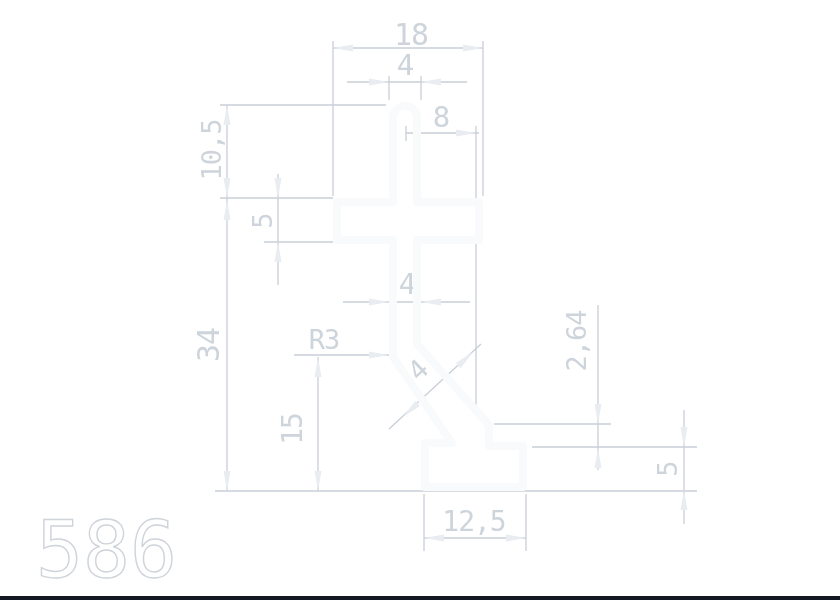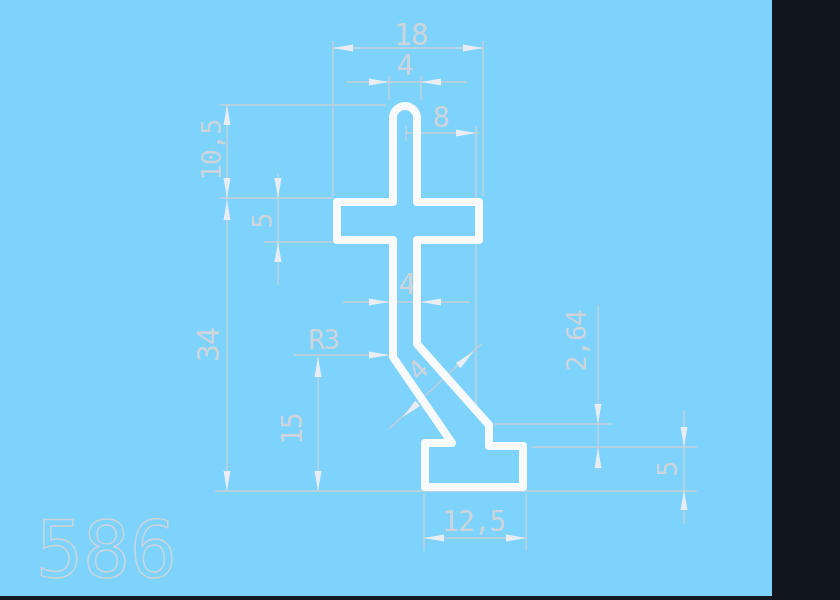--- a/index.html
+++ b/index.html
@@ -1,16 +1,16 @@
 <!DOCTYPE html>
 <html><head>
 <meta charset="utf-8">
 <style>
   html,body{margin:0;padding:0;background:#11151d;}
-  #canvas{position:relative;width:772px;height:600px;background:#7dd3fc;overflow:hidden;
+  #canvas{position:relative;width:840px;height:600px;background:#ffffff;overflow:hidden;
           font-family:"DejaVu Sans Mono", monospace;}
   svg{position:absolute;left:0;top:0;}
   .thin{stroke:#c9cfd8;stroke-width:1.3;fill:none;}
   .arrow{fill:#e9edf2;stroke:none;}
   .dimtxt{fill:#ced4db;font-family:"DejaVu Sans Mono", monospace;letter-spacing:-1px;}
   .profile{stroke:#f8fafc;stroke-width:8;fill:none;stroke-linejoin:round;stroke-linecap:round;}
   .partnum{fill:none;stroke:#cfd4da;stroke-width:1.4;font-family:"DejaVu Sans Mono", monospace;}
 </style>
 </head>
 <body>

